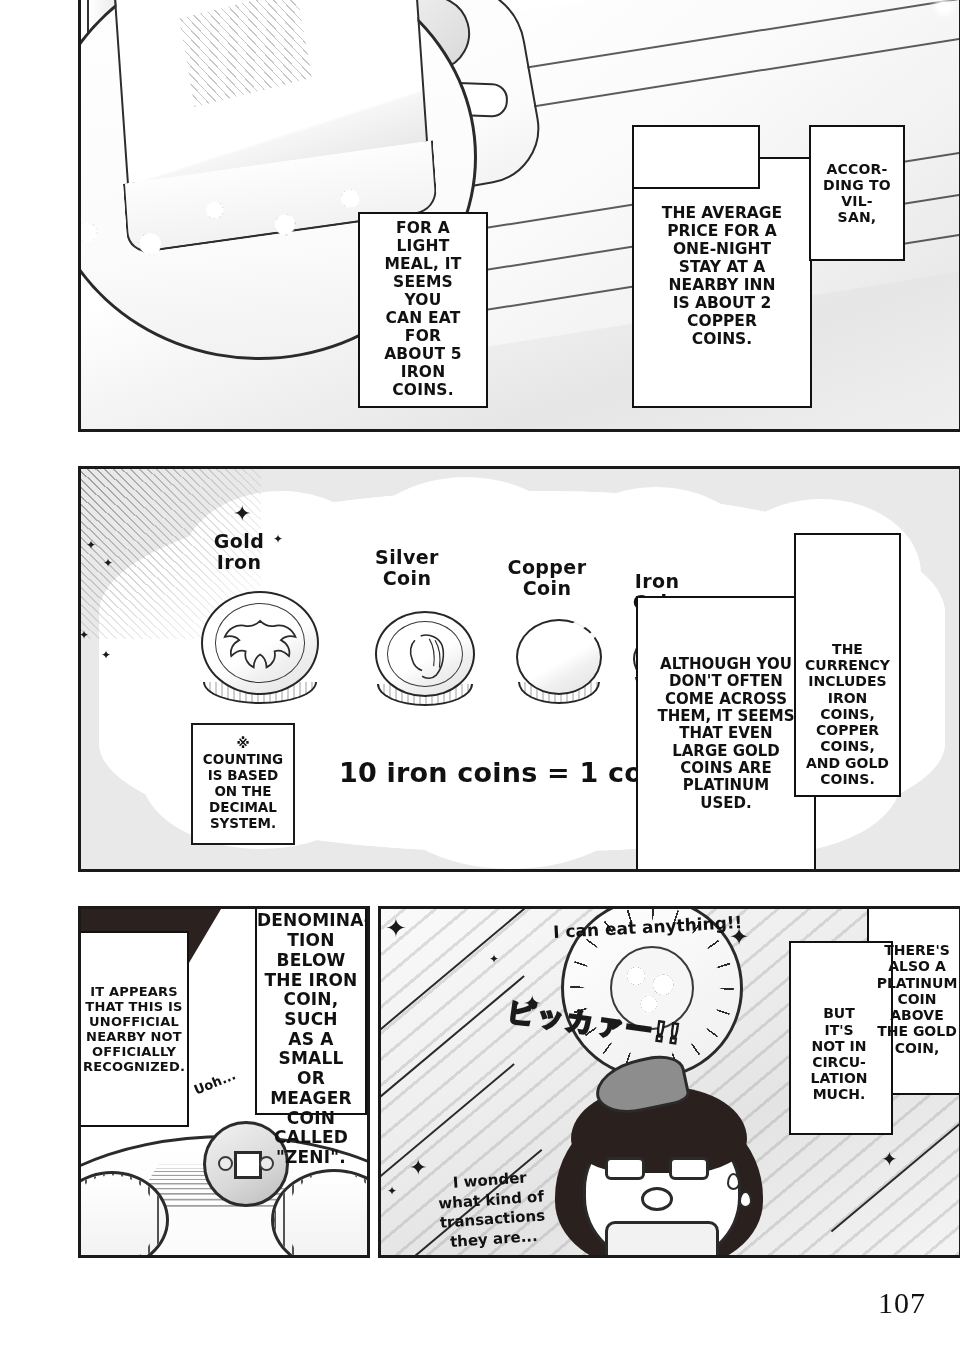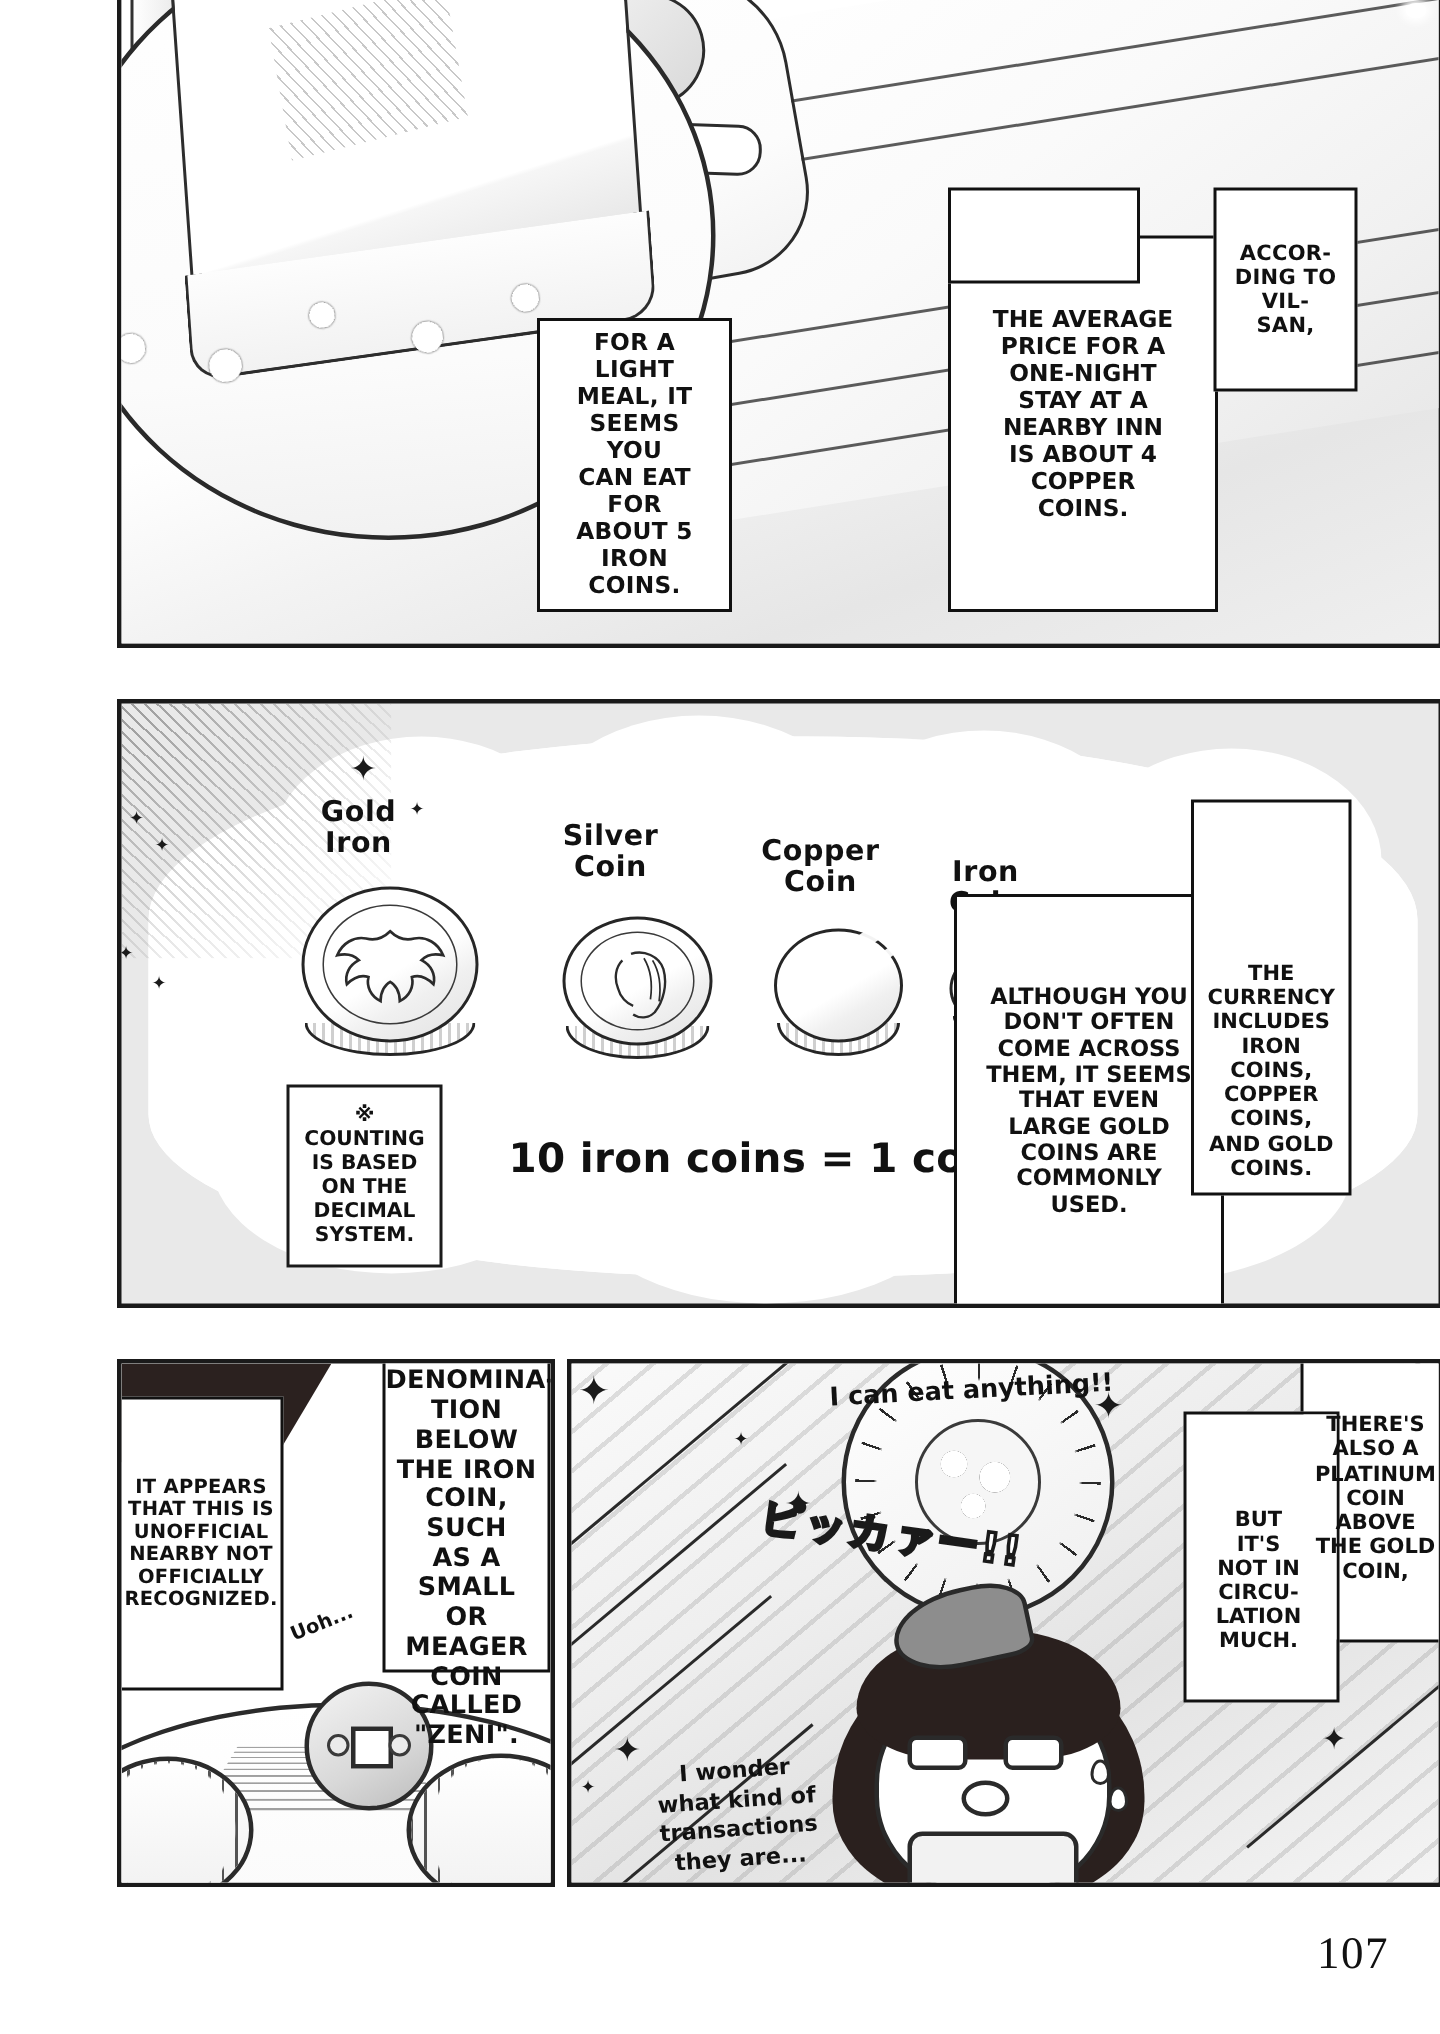--- a/index.html
+++ b/index.html
@@ -336,21 +336,21 @@
     <div class="notch-wrap" style="left:551px;top:131px;width:180px;height:283px;">
       <div class="seg" style="left:0;top:32px;width:180px;height:251px;"></div>
       <div class="seg" style="left:0;top:0;width:128px;height:64px;"></div>
       <div class="cover" style="left:3px;top:30px;width:122px;height:6px;"></div>
       <div class="txt" style="left:0;top:32px;width:180px;height:240px;font-size:15.5px;">
         <span>THE AVERAGE
 PRICE FOR A
 ONE-NIGHT
 STAY AT A
 NEARBY INN
-IS ABOUT 4
+IS ABOUT 2
 COPPER
 COINS.</span>
       </div>
     </div>
 
     <div class="bx" style="left:728px;top:131px;width:96px;height:136px;font-size:14px;">
       <span>ACCOR-
 DING TO
 VIL-SAN,</span>
     </div>
@@ -432,21 +432,21 @@
       <div class="seg" style="left:158px;top:0;width:107px;height:264px;"></div>
       <div class="cover" style="left:160px;top:66px;width:18px;height:195px;"></div>
       <div class="txt" style="left:0;top:70px;width:180px;height:262px;font-size:15px;">
         <span>ALTHOUGH YOU
 DON'T OFTEN
 COME ACROSS
 THEM, IT SEEMS
 THAT EVEN
 LARGE GOLD
 COINS ARE
-COMMONLY
+PLATINUM
 USED.</span>
       </div>
       <div class="txt" style="left:160px;top:4px;width:103px;height:250px;font-size:14px;align-items:flex-end;">
         <span>THE
 CURRENCY
 INCLUDES
 IRON
 COINS,
 COPPER
 COINS,

